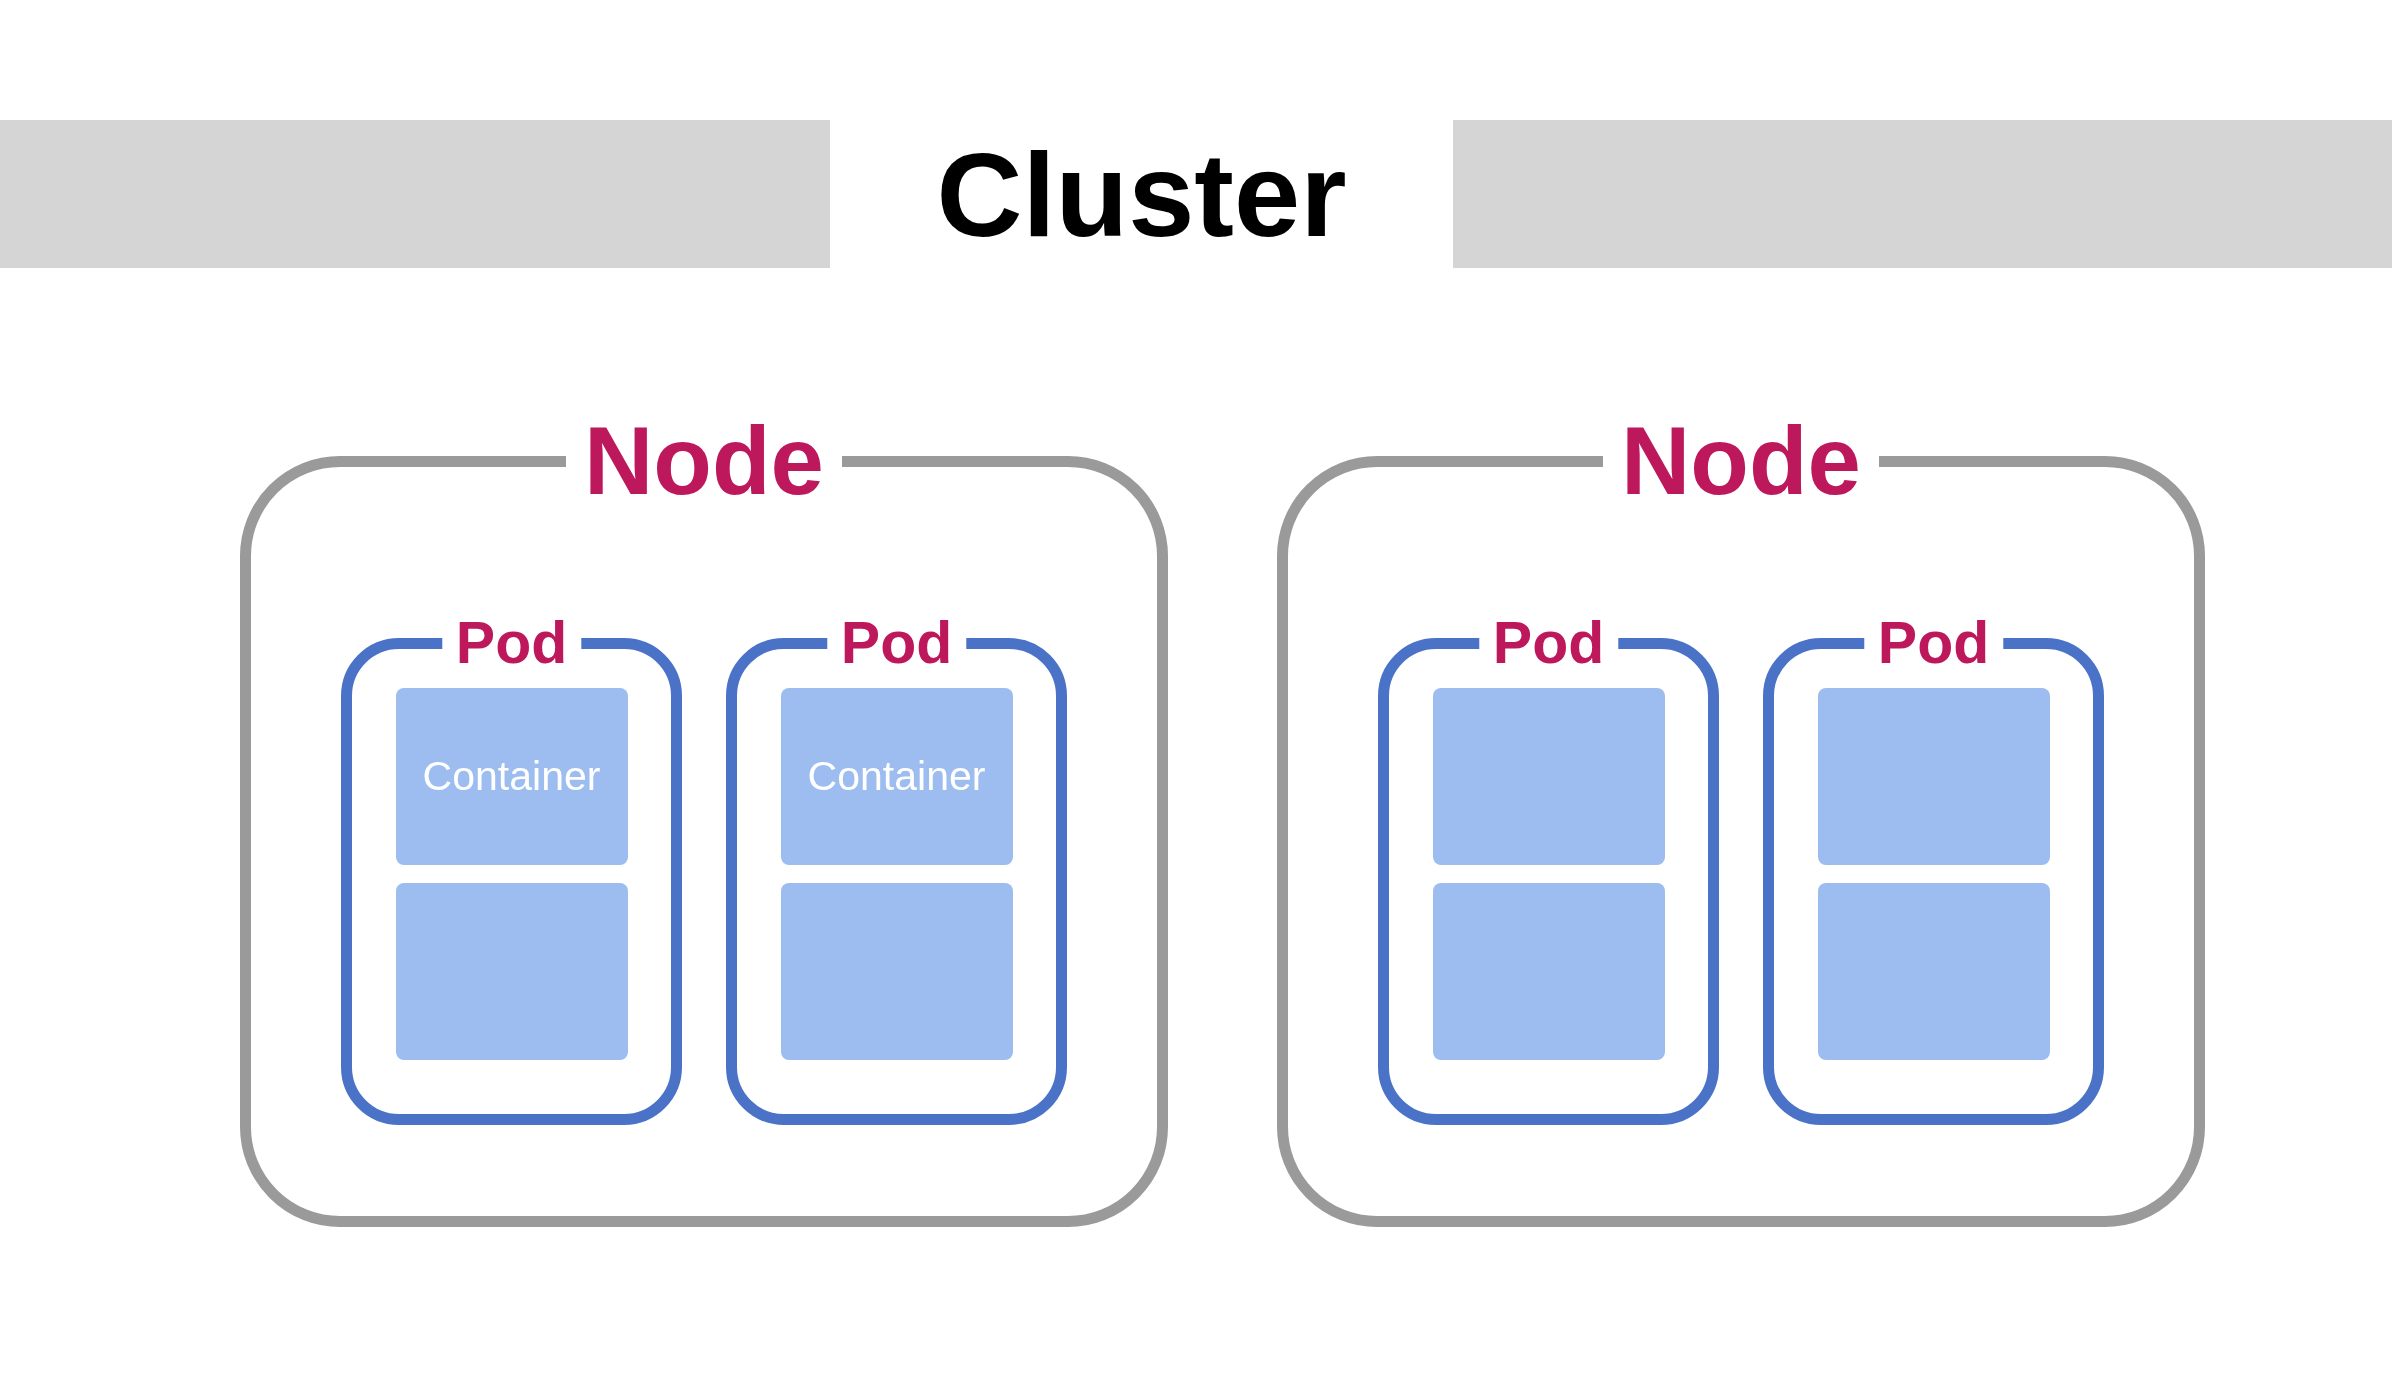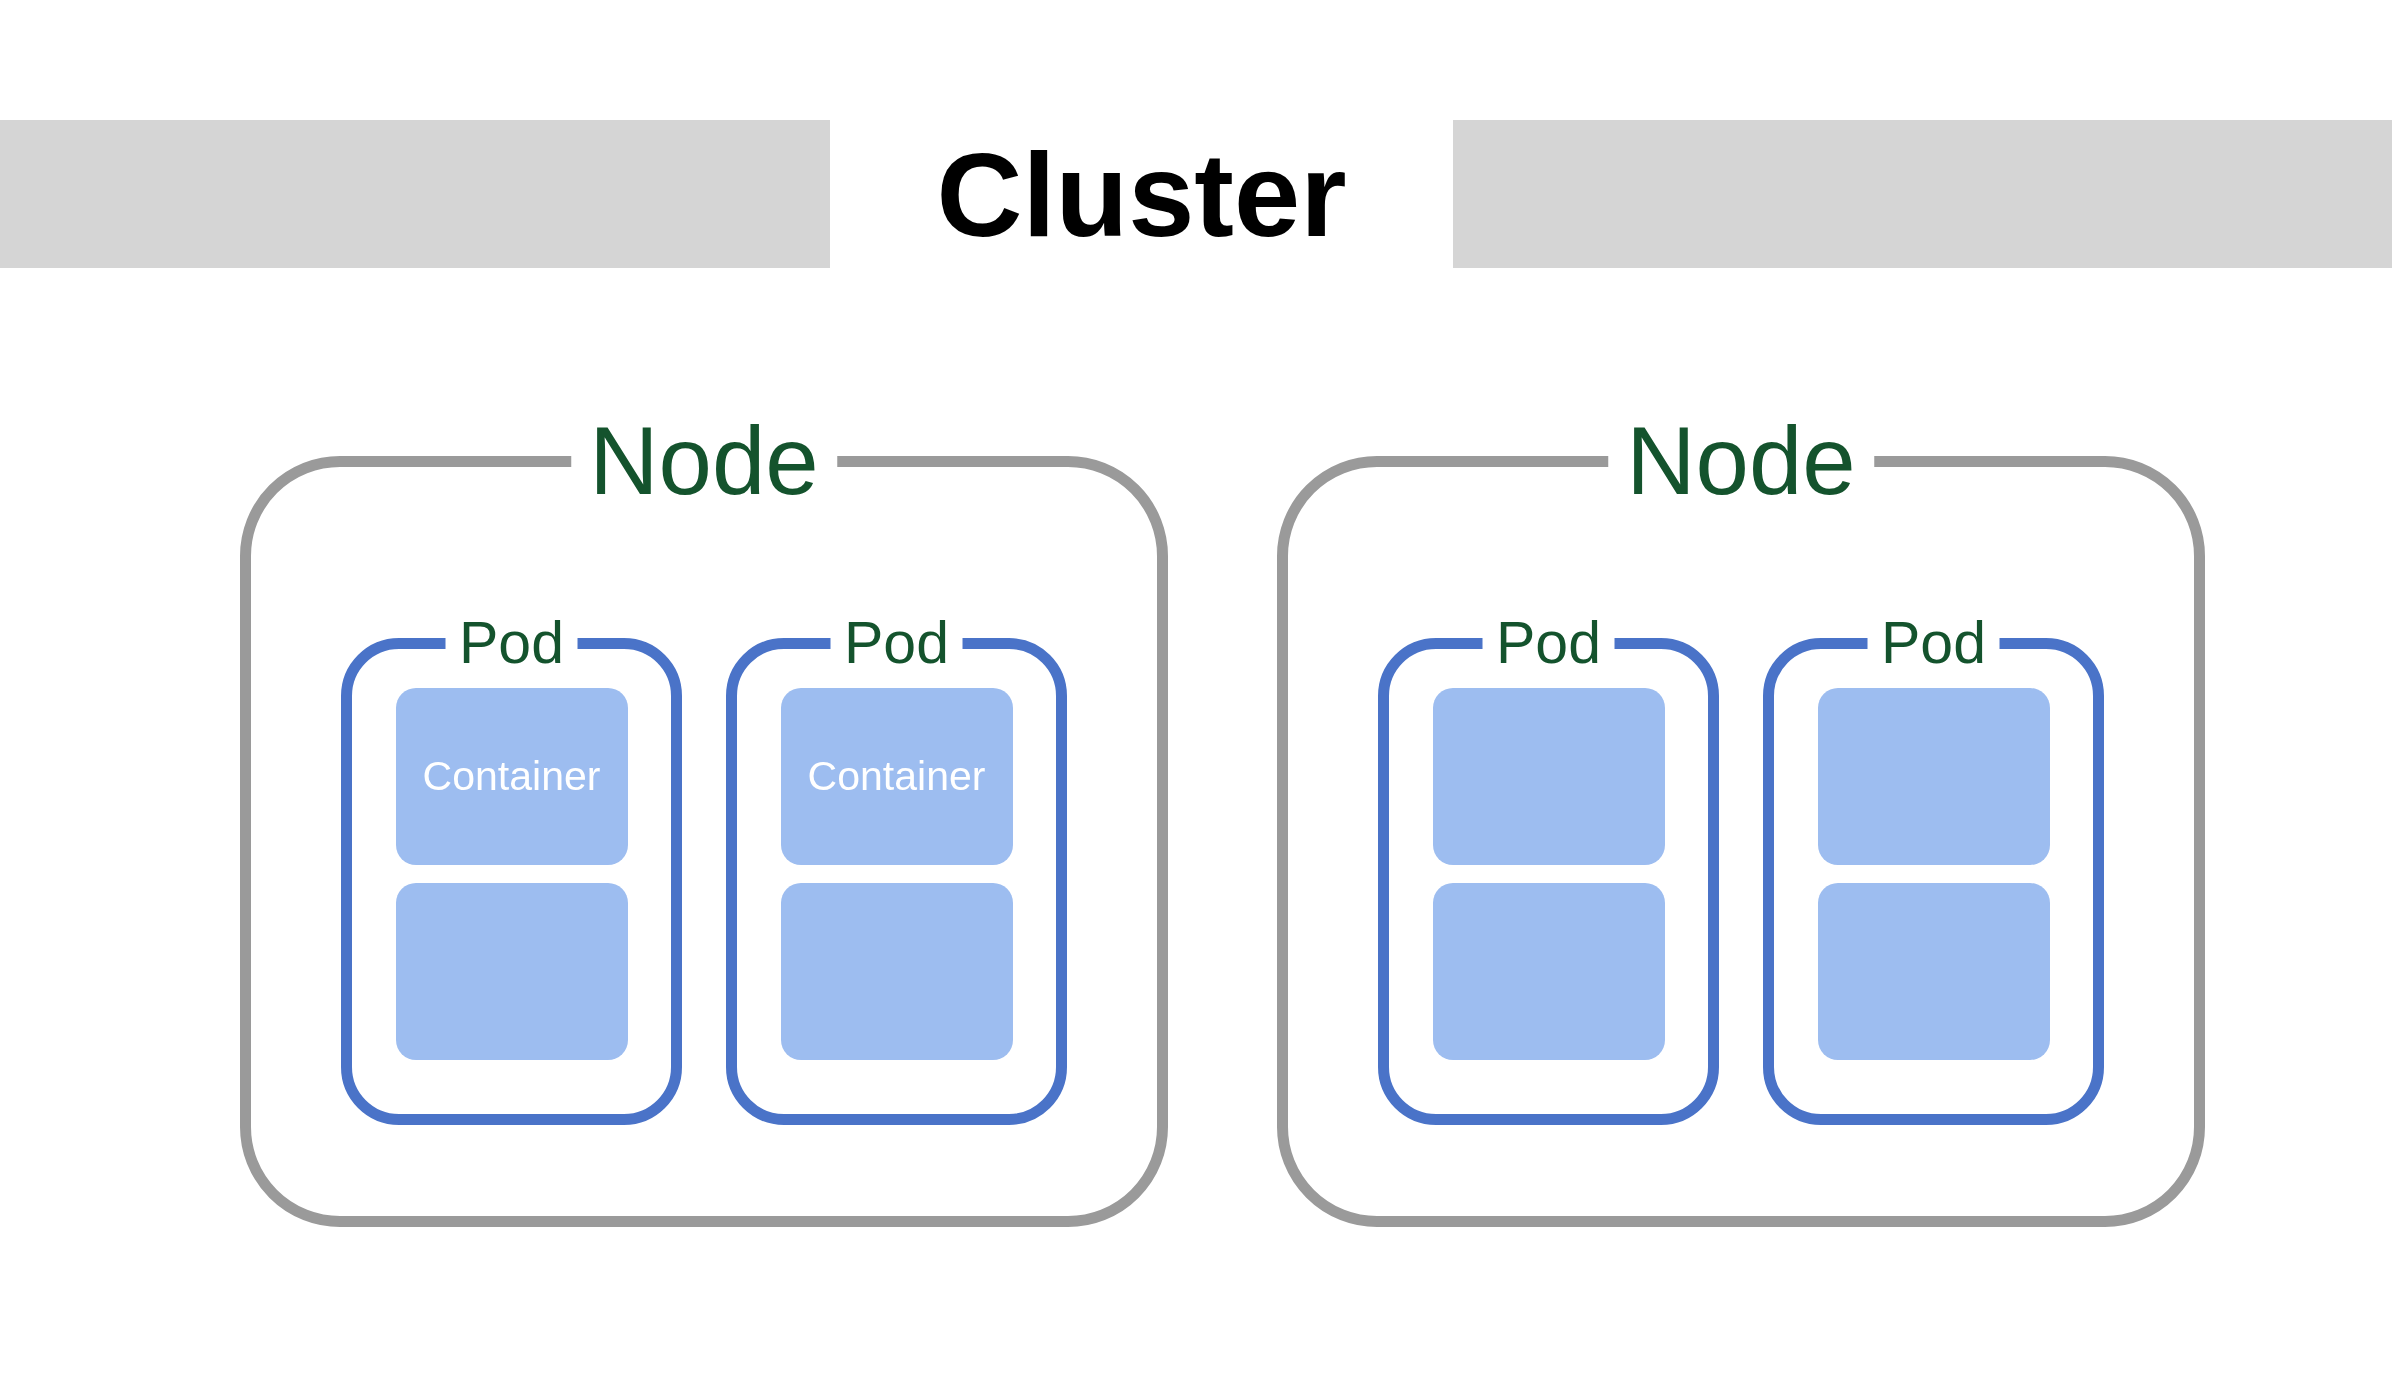--- a/index.html
+++ b/index.html
@@ -51,22 +51,22 @@
   }
   .node-left  { left: 240px; }
   .node-right { left: 1277px; }
 
   .shape-label {
     position: absolute;
     top: -6px;
     left: 50%;
     transform: translate(-50%, -50%);
     background: #ffffff;
-    font-weight: normal;
-    color: #14532d;
+    font-weight: bold;
+    color: #be185d;
     white-space: nowrap;
     line-height: 1.1;
   }
   .node-label { font-size: 96px; padding: 0 18px; }
 
   
   .pod {
     position: relative;
     width: 341px;
     height: 487px;
@@ -79,21 +79,21 @@
     align-items: center;
     padding-top: 39px;
     gap: 18px;
   }
   .pod-label { font-size: 59px; padding: 0 14px; }
 
   
   .container-box {
     width: 232px;
     height: 177px;
-    border-radius: 20px;
+    border-radius: 8px;
     background: var(--container-fill);
     display: flex;
     align-items: center;
     justify-content: center;
     flex: none;
   }
   .container-label {
     color: #ffffff;
     font-size: 41px;
     font-weight: normal;

